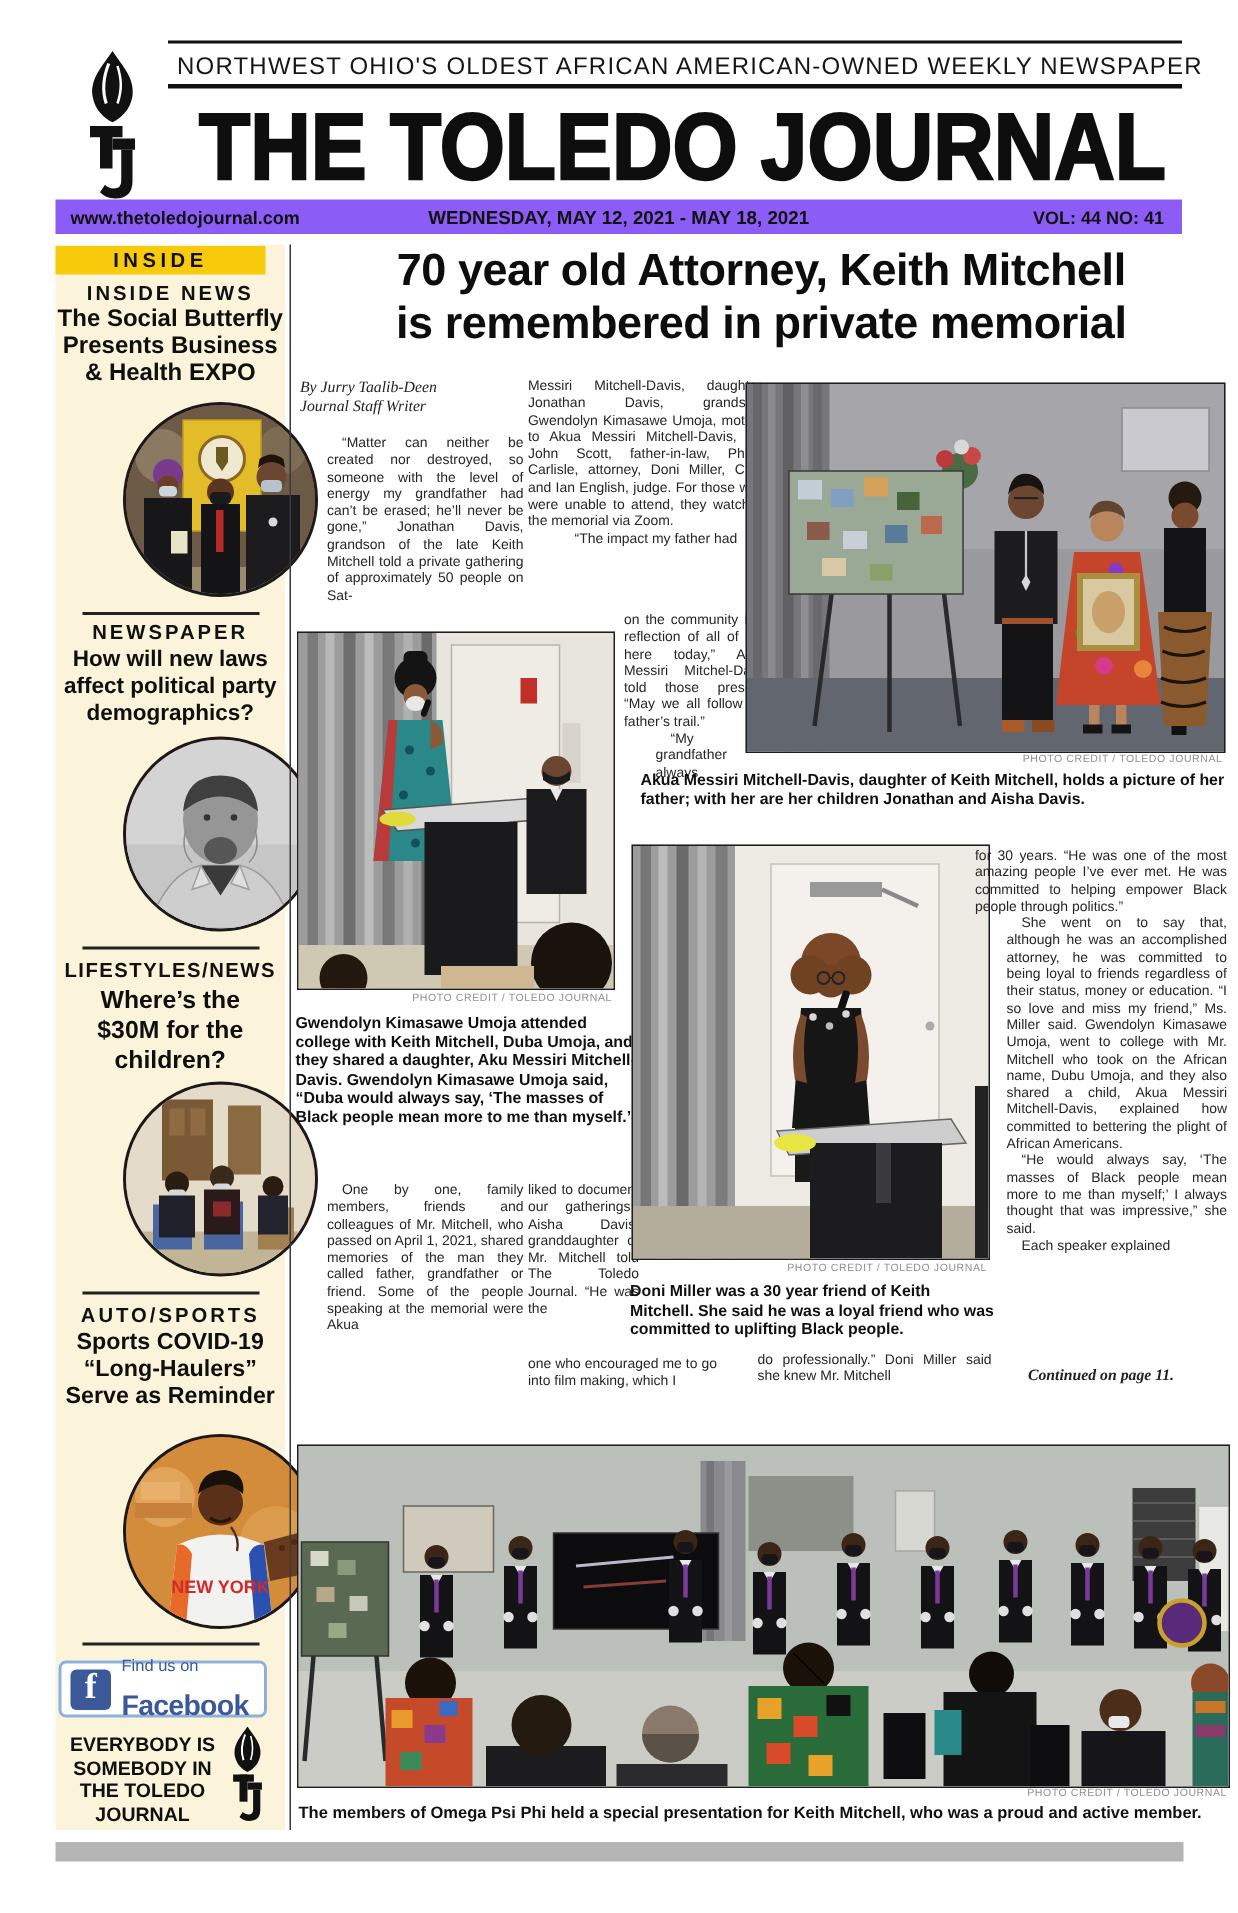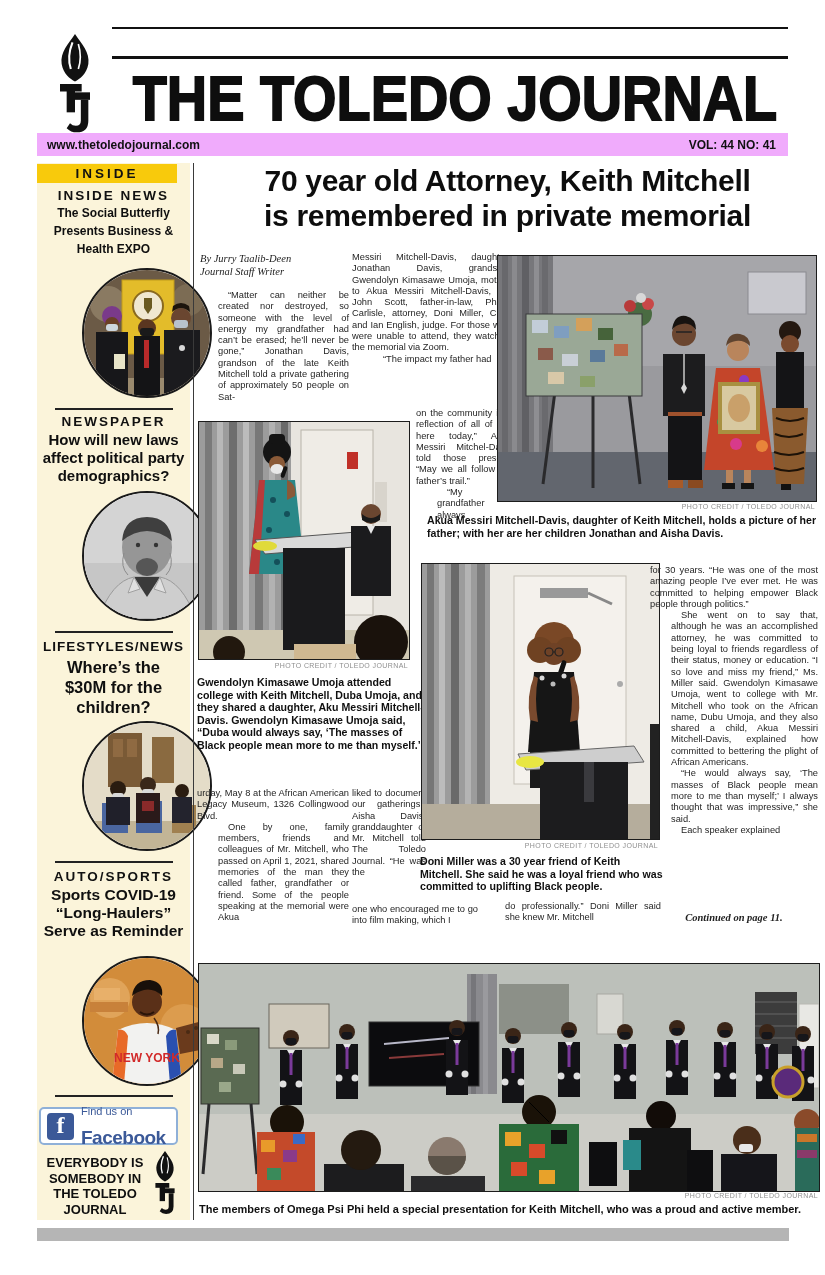--- a/index.html
+++ b/index.html
@@ -9,30 +9,30 @@
   }
   .abs{position:absolute;}
   
   .tagline{font-size:16px;letter-spacing:.8px;color:#161616;white-space:nowrap;}
   .rule{background:#111;}
   .masthead-title{
     font-weight:700;font-size:57px;text-align:center;color:#0e0e0e;
     letter-spacing:0px;-webkit-text-stroke:1.6px #0e0e0e;
     transform:scale(.98,1.1);transform-origin:center top;white-space:nowrap;
   }
-  .yellowbar{background:#f0abfc;display:flex;align-items:center;}
+  .yellowbar{background:#8b5cf6;display:flex;align-items:center;}
   .yb-text{font-weight:700;font-size:12px;color:#111;}
   
   .sidebar-bg{background:#fbf4da;}
   .sb-inside{background:#f8ca0c;font-weight:700;font-size:13.5px;letter-spacing:3px;
     text-align:center;line-height:19px;color:#111;}
   .sb-label{font-weight:700;font-size:13.5px;letter-spacing:2px;text-align:center;color:#111;}
   .sb-head{font-weight:700;font-size:15px;line-height:18px;text-align:center;color:#0f0f0f;margin:0 auto;}
   .sb-divider{border-top:2px solid #222;height:0;}
-  .circle-photo{border-radius:50%;overflow:hidden;border:2px solid #1a1a1a;background:#ffffff;}
+  .circle-photo{border-radius:50%;overflow:hidden;border:2px solid #1a1a1a;background:#ef4444;}
   .circle-photo svg{display:block;}
   .fb-badge{background:#fff;border:2px solid #8fb0d8;border-radius:5px;display:flex;align-items:center;padding:3px 6px;box-sizing:border-box;}
   .fb-icon{width:27px;height:27px;background:#3b5998;border-radius:4px;color:#fff;
     font-weight:700;font-size:24px;line-height:25px;text-align:center;font-family:"Liberation Serif",serif;}
   .fb-line1{font-size:11px;color:#3b5998;line-height:12px;}
   .fb-line2{font-size:19px;color:#3b5998;font-weight:700;line-height:20px;letter-spacing:-.5px;margin-top:11px;}
   .slogan{font-weight:700;font-size:13px;line-height:15.5px;text-align:center;color:#0f0f0f;}
   
   .headline{font-weight:700;font-size:30px;line-height:35px;text-align:center;color:#0d0d0d;letter-spacing:-.3px;}
   .byline{font-family:"Liberation Serif",serif;font-style:italic;font-size:10.5px;line-height:13px;color:#222;}
@@ -64,34 +64,36 @@
   </defs>
 </svg>
 
 <div class="abs" style="left:0;top:0;width:825px;height:160px;">
   <div class="abs rule" style="left:112px;top:27px;width:676px;height:2px;"></div>
   <div class="abs" style="left:48px;top:34px;">
     <svg width="54" height="100" viewBox="0 0 60 120">
         <use href="#torch"></use>
       </svg>
   </div>
+  <div class="abs tagline" style="left:118px;top:36px;width:672px;">NORTHWEST OHIO'S OLDEST AFRICAN AMERICAN-OWNED WEEKLY NEWSPAPER</div>
   <div class="abs rule" style="left:112px;top:56px;width:676px;height:3px;"></div>
   <div class="abs masthead-title" style="left:110px;top:62px;width:690px;">THE TOLEDO JOURNAL</div>
   <div class="abs yellowbar" style="left:37px;top:133px;width:751px;height:23px;">
     <span class="yb-text abs" style="left:10px;top:5px;">www.thetoledojournal.com</span>
+    <span class="yb-text abs" style="left:0;top:5px;width:100%;text-align:center;font-size:12.5px;">WEDNESDAY, MAY 12, 2021 - MAY 18, 2021</span>
     <span class="yb-text abs" style="right:12px;top:5px;">VOL: 44 NO: 41</span>
   </div>
 </div>
 
 <div class="abs sidebar-bg" style="left:37px;top:163px;width:153px;height:1057px;">
   <div class="abs sb-inside" style="left:0;top:1px;width:140px;height:19px;">INSIDE</div>
 
   <div class="abs sb-label" style="left:0;top:25px;width:153px;">INSIDE NEWS</div>
   <div class="abs" style="left:0;top:41px;width:153px;">
-    <div class="sb-head" style="max-width:152px;font-size:12px;text-align:center;">The Social Butterfly Presents Business &amp; Health EXPO</div>
+    <div class="sb-head" style="max-width:152px;font-size:16px;text-align:center;">The Social Butterfly Presents Business &amp; Health EXPO</div>
   </div>
   <div class="abs circle-photo" style="left:45px;top:105px;width:126px;height:126px;">
     <svg width="126" height="126" viewBox="0 0 126 126">
       <rect width="126" height="126" fill="#6b5a46"></rect>
       <circle cx="24" cy="34" r="18" fill="#8a7a62"></circle>
         <circle cx="104" cy="30" r="16" fill="#7c6c54"></circle>
       <rect x="38" y="10" width="52" height="74" fill="#e3bc2a" stroke="#c09a1a"></rect>
       <circle cx="64" cy="36" r="15" fill="#f0e8d0" stroke="#8a6a20" stroke-width="2"></circle>
       <path d="M60 28 h8 v10 l-4 6 l-4 -6 z" fill="#6a5a20"></path>
       <rect x="0" y="108" width="126" height="18" fill="#9a8a6e"></rect>
@@ -343,21 +345,20 @@
 
     <circle cx="182" cy="220" r="27" fill="#1a120c"></circle>
     <path d="M95 222 h62 v15 h-62 z" fill="#cfb891"></path>
     <circle cx="30" cy="230" r="16" fill="#22180e"></circle>
   </svg>
 </div>
 <div class="abs credit" style="left:198px;top:662px;width:210px;">PHOTO CREDIT / TOLEDO JOURNAL</div>
 <div class="abs caption" style="left:197px;top:676px;width:228px;">Gwendolyn Kimasawe Umoja attended college with Keith Mitchell, Duba Umoja, and they shared a daughter, Aku Messiri Mitchell-Davis. Gwendolyn Kimasawe Umoja said, “Duba would always say, ‘The masses of Black people mean more to me than myself.’</div>
 
 <div class="abs body-text" style="left:197px;top:788px;width:152px;">
-  <p>urday, May 8 at the African American Legacy Museum, 1326 Collingwood Blvd.</p>
   <p class="ind">One by one, family members, friends and colleagues of Mr. Mitchell, who passed on April 1, 2021, shared memories of the man they called father, grandfather or friend. Some of the people speaking at the memorial were Akua</p>
 </div>
 
 <div class="abs body-text" style="left:352px;top:788px;width:74px;">
   <p>liked to document our gatherings,” Aisha Davis, granddaughter of Mr. Mitchell told The Toledo Journal. “He was the</p>
 </div>
 <div class="abs body-text" style="left:352px;top:904px;width:126px;">
   <p>one who encouraged me to go into film making, which I</p>
 </div>
 <div class="abs body-text" style="left:505px;top:901px;width:156px;">

